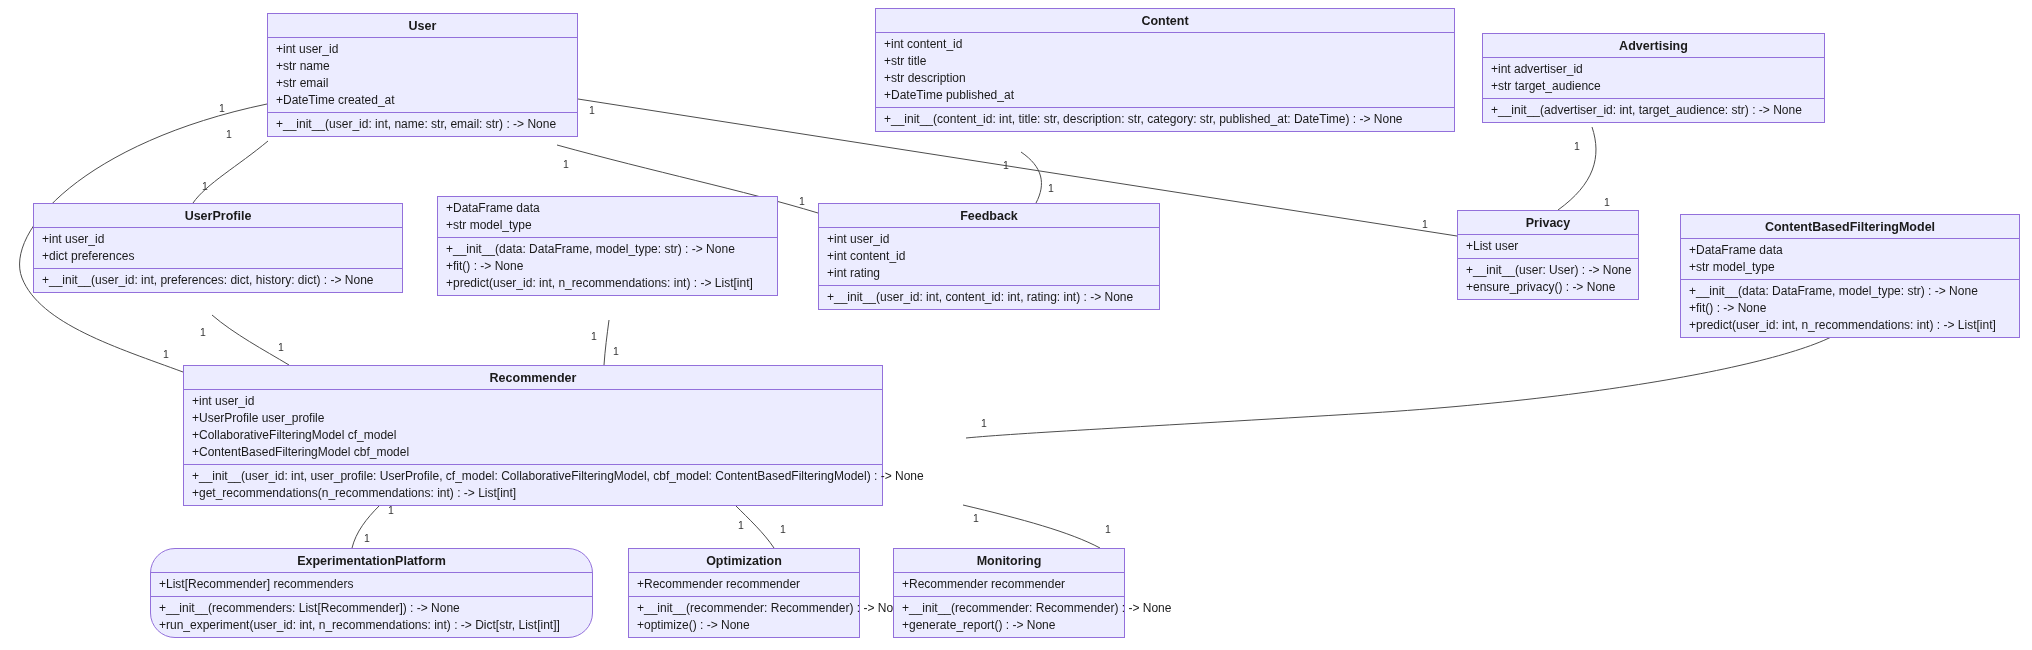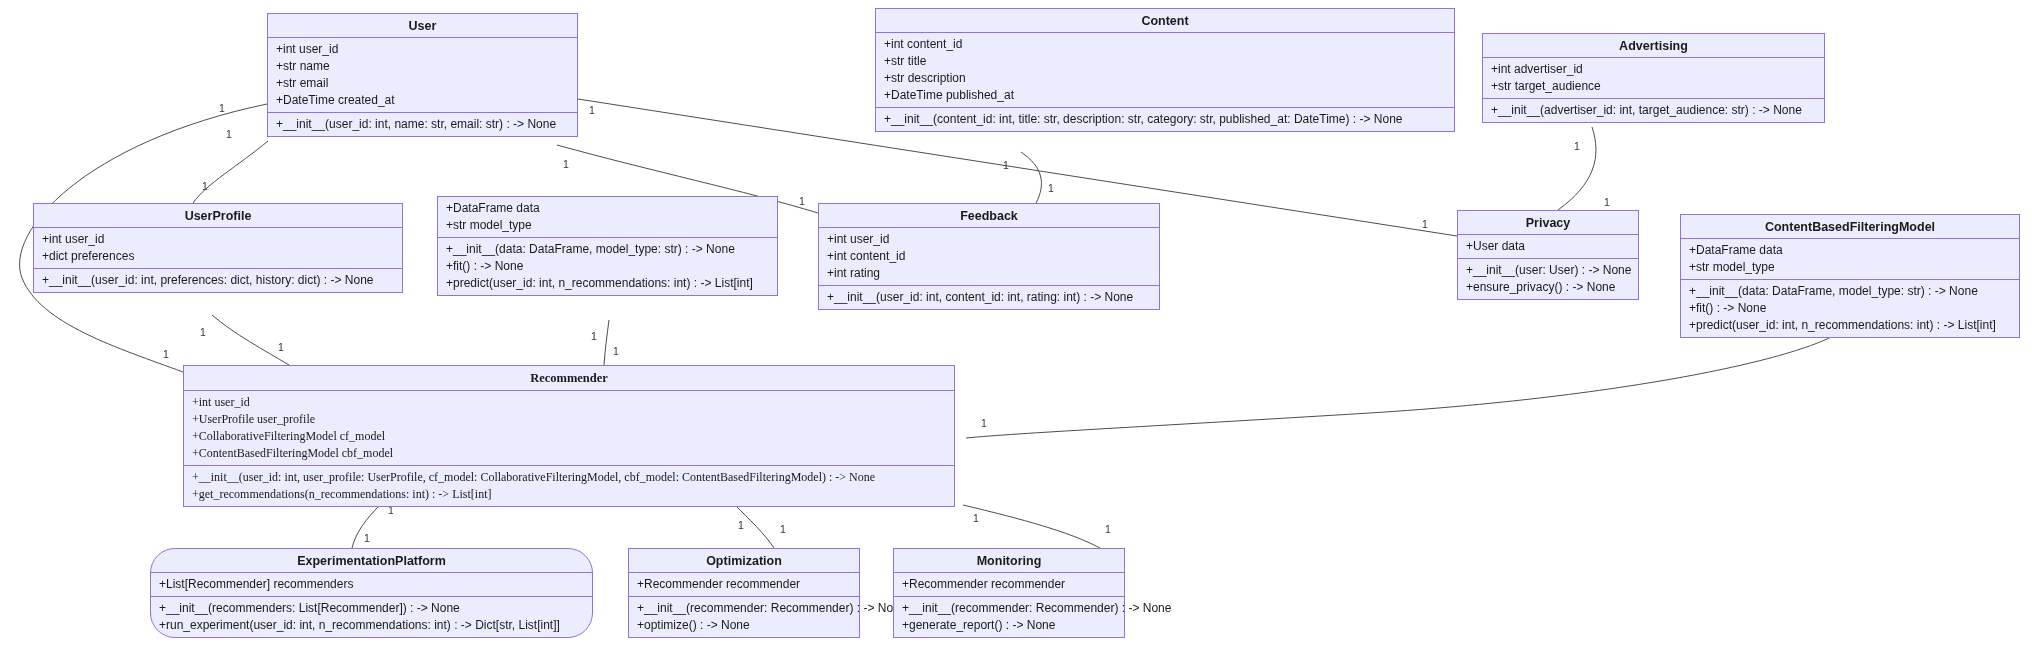--- a/index.html
+++ b/index.html
@@ -155,42 +155,42 @@
         <div class="uml-row">+int rating</div>
       </div>
     <div class="uml-section">
         <div class="uml-row">+__init__(user_id: int, content_id: int, rating: int) : -&gt; None</div>
       </div>
   </div>
 
   <div class="uml-class" style="left:1457px;top:210px;width:182px;">
     <div class="uml-title">Privacy</div>
     <div class="uml-section uml-attrs">
-        <div class="uml-row">+User data</div>
+        <div class="uml-row">+List user</div>
       </div>
     <div class="uml-section">
         <div class="uml-row">+__init__(user: User) : -&gt; None</div>
         <div class="uml-row">+ensure_privacy() : -&gt; None</div>
       </div>
   </div>
 
   <div class="uml-class" style="left:1680px;top:196px;width:340px;margin-top:18px;">
     <div class="uml-title">ContentBasedFilteringModel</div>
     <div class="uml-section uml-attrs">
         <div class="uml-row">+DataFrame data</div>
         <div class="uml-row">+str model_type</div>
       </div>
     <div class="uml-section">
         <div class="uml-row">+__init__(data: DataFrame, model_type: str) : -&gt; None</div>
         <div class="uml-row">+fit() : -&gt; None</div>
         <div class="uml-row">+predict(user_id: int, n_recommendations: int) : -&gt; List[int]</div>
       </div>
   </div>
 
-  <div class="uml-class" style="left:183px;top:365px;width:772px;font-family:Liberation Serif, serif;">
+  <div class="uml-class" style="left:183px;top:365px;width:700px;">
     <div class="uml-title">Recommender</div>
     <div class="uml-section uml-attrs">
         <div class="uml-row">+int user_id</div>
         <div class="uml-row">+UserProfile user_profile</div>
         <div class="uml-row">+CollaborativeFilteringModel cf_model</div>
         <div class="uml-row">+ContentBasedFilteringModel cbf_model</div>
       </div>
     <div class="uml-section">
         <div class="uml-row">+__init__(user_id: int, user_profile: UserProfile, cf_model: CollaborativeFilteringModel, cbf_model: ContentBasedFilteringModel) : -&gt; None</div>
         <div class="uml-row">+get_recommendations(n_recommendations: int) : -&gt; List[int]</div>

